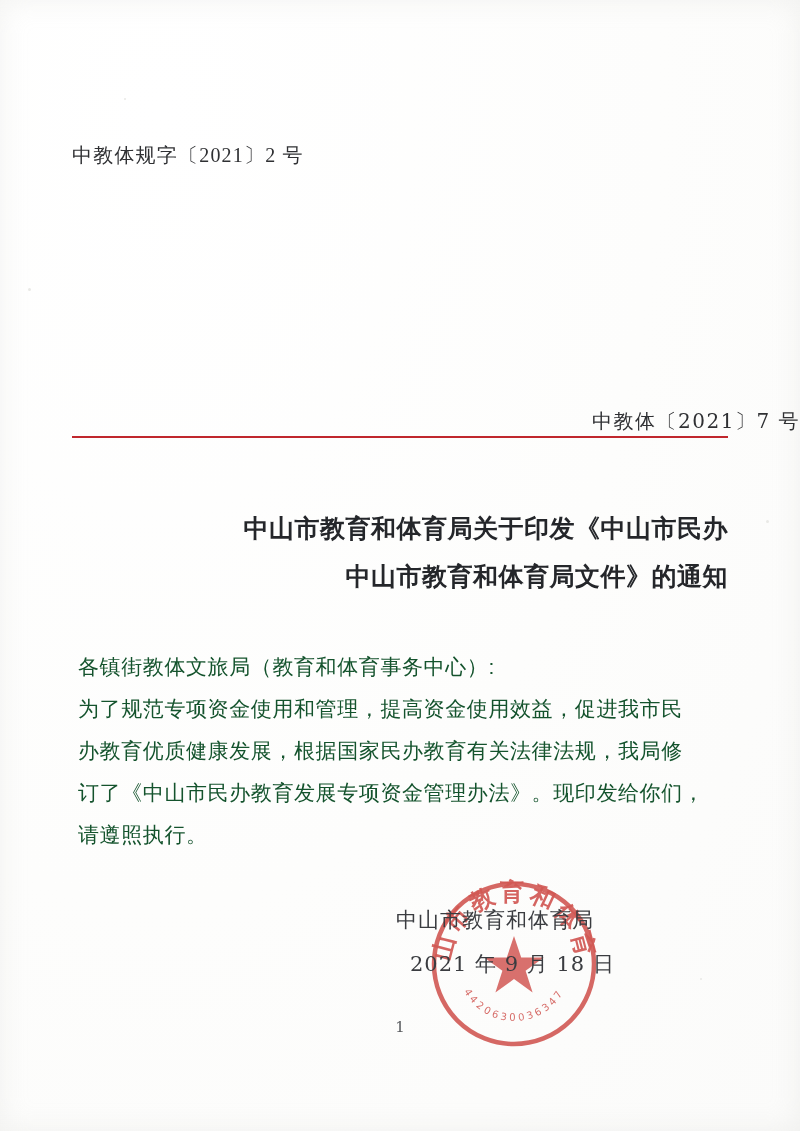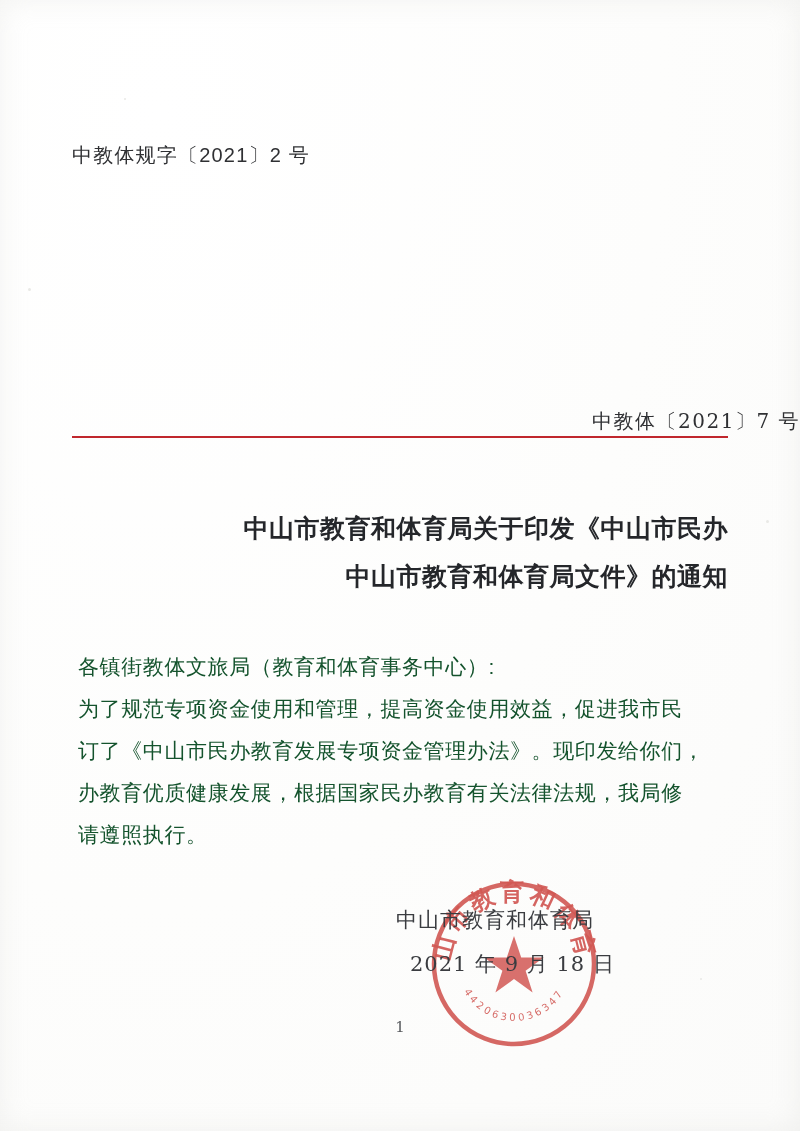--- a/index.html
+++ b/index.html
@@ -34,21 +34,21 @@
   }
 
   
   .doc-code {
     position: absolute;
     left: 72px;
     top: 142px;
     font-size: 20px;
     letter-spacing: 1.2px;
     color: #2f3033;
-    font-family: Liberation Sans, sans-serif;
+    font-family: Liberation Serif, serif;
     white-space: nowrap;
     text-align: center;
   }
 
   
   .masthead {
     position: absolute;
     left: 0;
     right: 0;
     top: 248px;
@@ -183,22 +183,22 @@
   <div class="red-rule"></div>
 
   <div class="doc-title">
     <span class="tline">中山市教育和体育局关于印发《中山市民办</span>
     <span class="tline">中山市教育和体育局文件》的通知</span>
   </div>
 
   <div class="body-block">
     <span class="bline">各镇街教体文旅局（教育和体育事务中心）:</span>
     <span class="bline">为了规范专项资金使用和管理，提高资金使用效益，促进我市民</span>
+    <span class="bline">办教育优质健康发展，根据国家民办教育有关法律法规，我局修</span>
     <span class="bline">订了《中山市民办教育发展专项资金管理办法》。现印发给你们，</span>
-    <span class="bline">办教育优质健康发展，根据国家民办教育有关法律法规，我局修</span>
     <span class="bline">请遵照执行。</span>
   </div>
 
   <div class="seal">
     <svg width="172" height="172" viewBox="0 0 172 172">
       <defs>
         <path id="arcTop" d="M 22,86 A 64,64 0 0 1 150,86"></path>
         <path id="arcBottom" d="M 29,86 A 57,57 0 0 0 143,86"></path>
       </defs>
       <circle cx="86" cy="86" r="80" fill="none" stroke="#c8342f" stroke-width="4.5" opacity="0.9"></circle>

